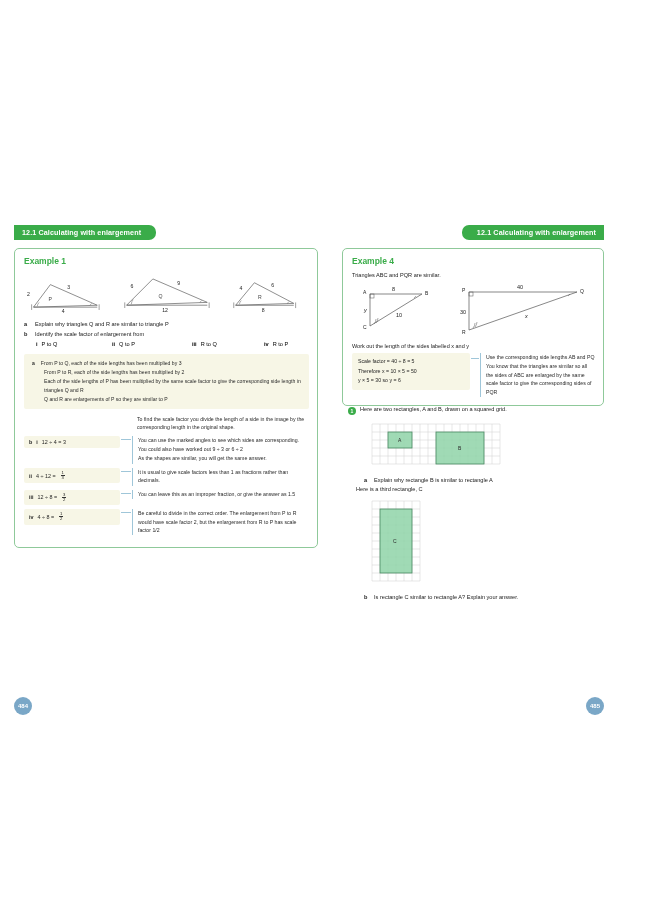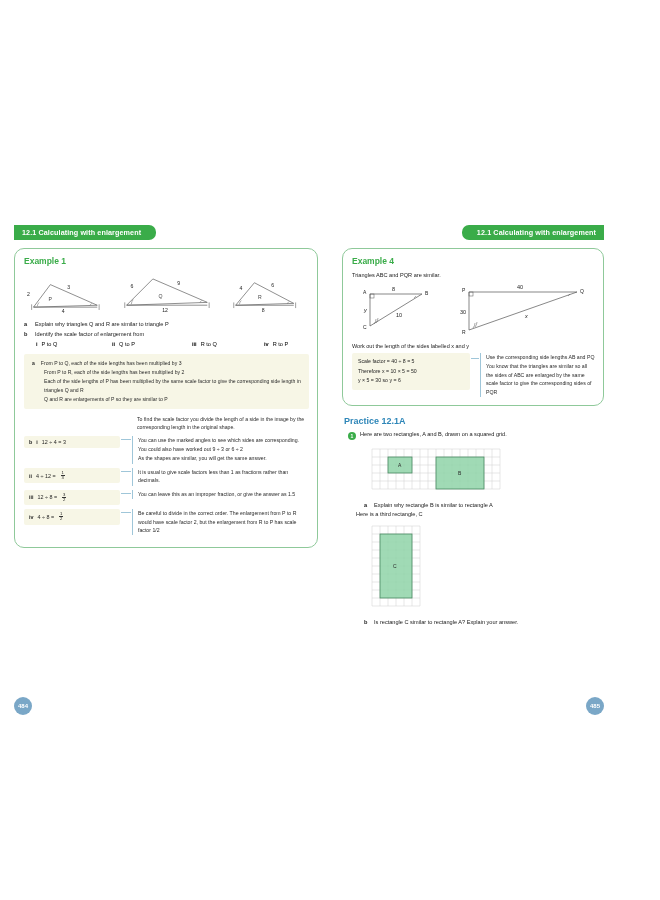--- a/index.html
+++ b/index.html
@@ -52,21 +52,21 @@
   .header-tab.right {
     border-radius: 7px 0 0 7px;
     margin-left: auto;
     justify-content: flex-end;
     padding: 0 8px 0 10px;
   }
 
   
   .example-box {
     border: 1px solid #8fc99a;
-    border-radius: 10px;
+    border-radius: 5px;
     margin-top: 8px;
     padding: 7px 8px 8px 9px;
     background: #ffffff;
     box-sizing: border-box;
   }
   .example-title {
     color: #3aac49;
     font-weight: bold;
     font-size: 8.5px;
     margin-bottom: 6px;
@@ -543,21 +543,20 @@
         <div class="ex2-connect">
             <span class="dash"></span>
           </div>
         <div class="ex2-right">
           <div class="sol-note">Use the corresponding side lengths AB and PQ</div>
           <div class="sol-note">You know that the triangles are similar so all the sides of ABC are enlarged by the same scale factor to give the corresponding sides of PQR</div>
         </div>
       </div>
     </div>
 
-    <div class="practice-title">Practice 12.1A</div>
 
     <div class="q-row">
       <span class="q-badge">1</span>
       <span class="q-text">Here are two rectangles, A and B, drawn on a squared grid.</span>
     </div>
 
     <div class="grid-block">
       <svg width="136" height="48" viewBox="0 0 136 48">
         <g stroke="#d6d6d6" stroke-width="0.6">
           <line x1="4" y1="4" x2="132" y2="4"></line>

